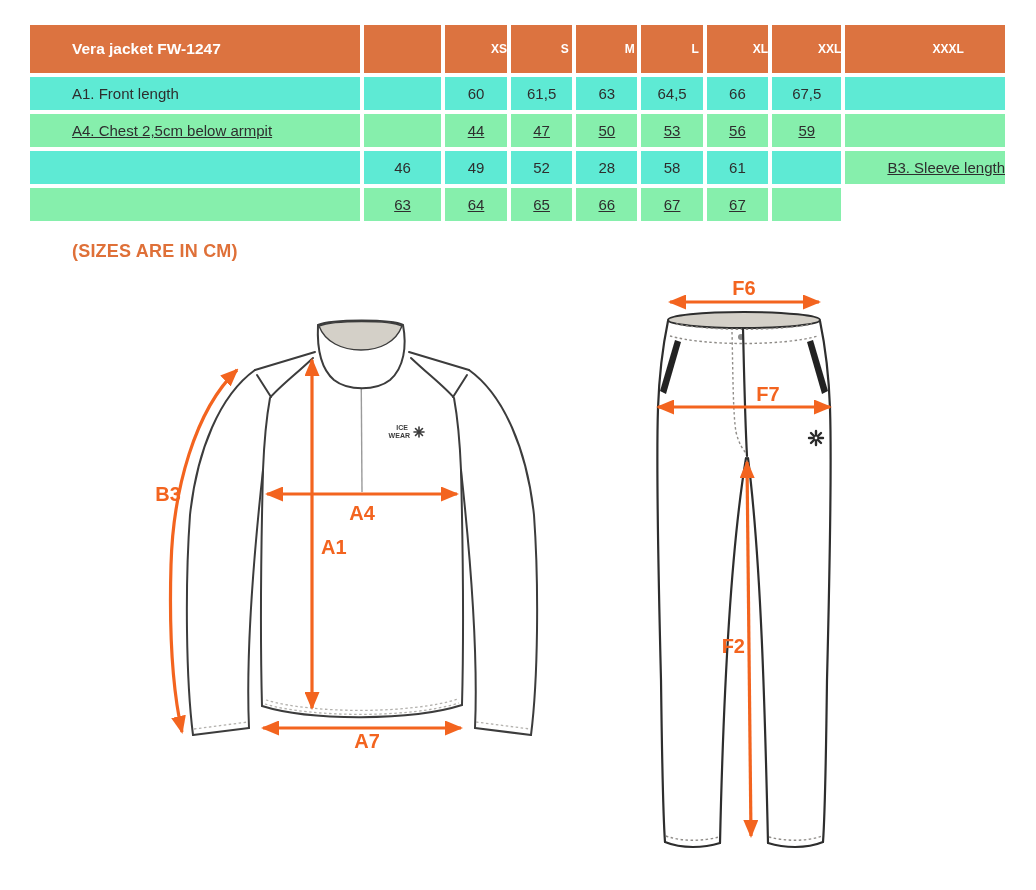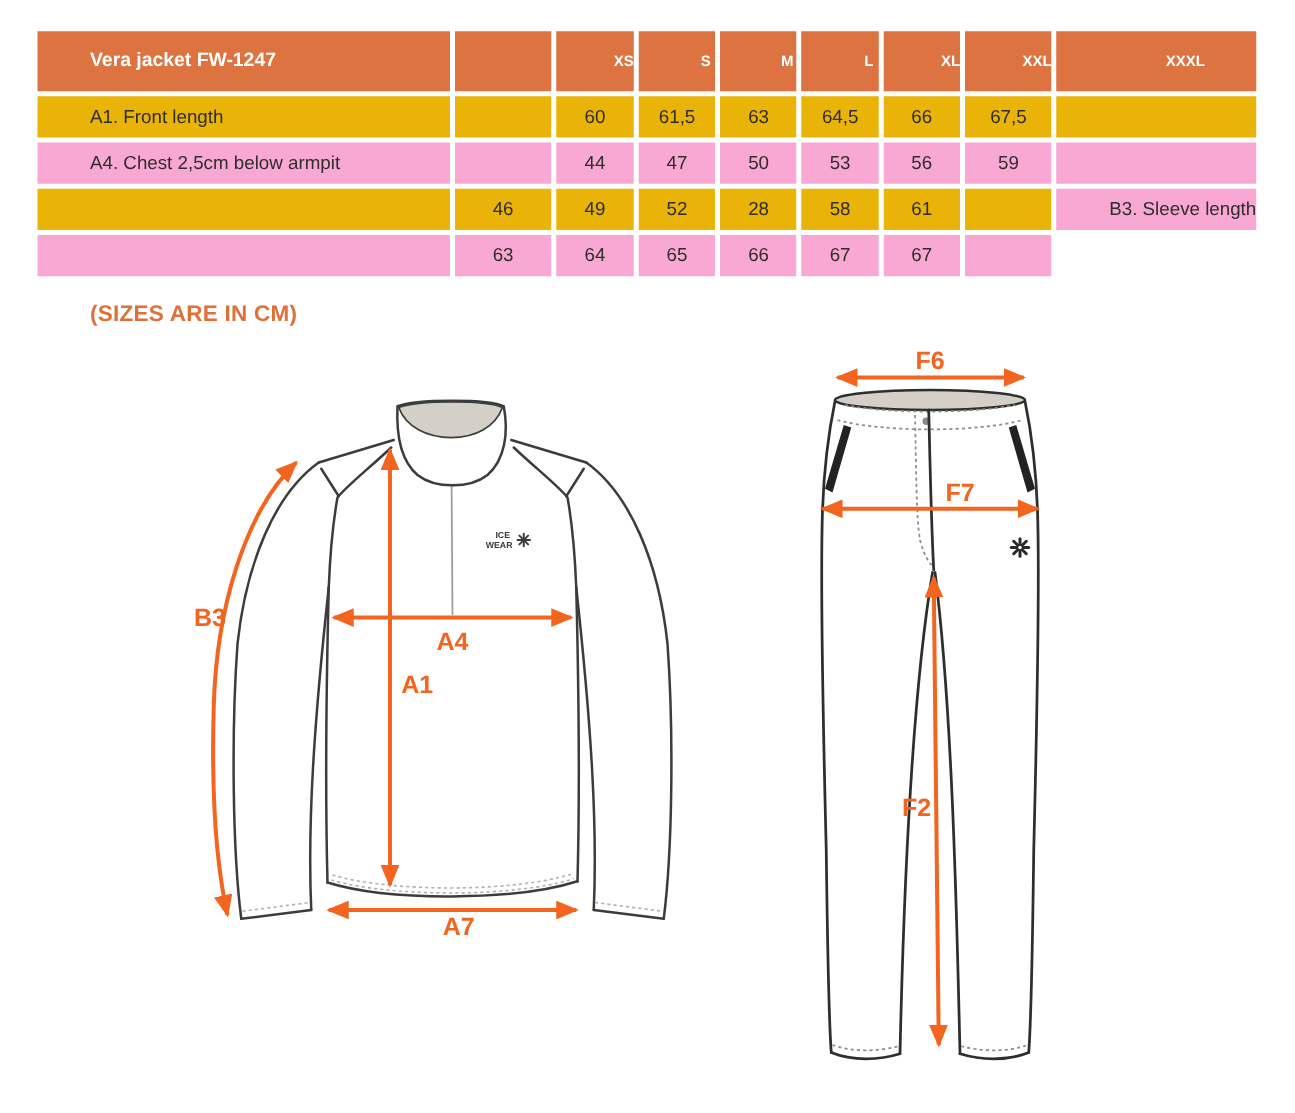--- a/index.html
+++ b/index.html
@@ -10,22 +10,22 @@
   
   .size-table {
     position:absolute; left:30px; top:25px; width:975px;
     display:grid; grid-template-columns:330px 77px repeat(7,1fr);
     grid-template-rows:48px repeat(4,33px); gap:4px; background:#ffffff;
   }
   .cell { display:flex; align-items:center; justify-content:center;
           font-size:15px; color:#2e2e2e; white-space:nowrap; }
   .head { background:#DC7340; color:#ffffff; font-weight:bold; font-size:12px;padding-left:46px; }
   .lab  { justify-content:flex-start; padding-left:42px; }
-  .rdark  { background:#eab308; }
-  .rlight { background:#f9a8d4; }
+  .rdark  { background:#5eead4; }
+  .rlight { background:#86efac;text-decoration:underline; }
   .title-cell { font-size:15.5px; }
   
   .units-note {
     position:absolute; left:72px; top:241px; font-size:18px; font-weight:bold;
     color:#DF7038; letter-spacing:0.2px;
   }
   
   .jacket-svg { position:absolute; left:140px; top:280px; }
   .pants-svg  { position:absolute; left:620px; top:280px; }
   .ol  { fill:none; stroke:#3c3c3c; stroke-width:2; stroke-linecap:round; stroke-linejoin:round; }

